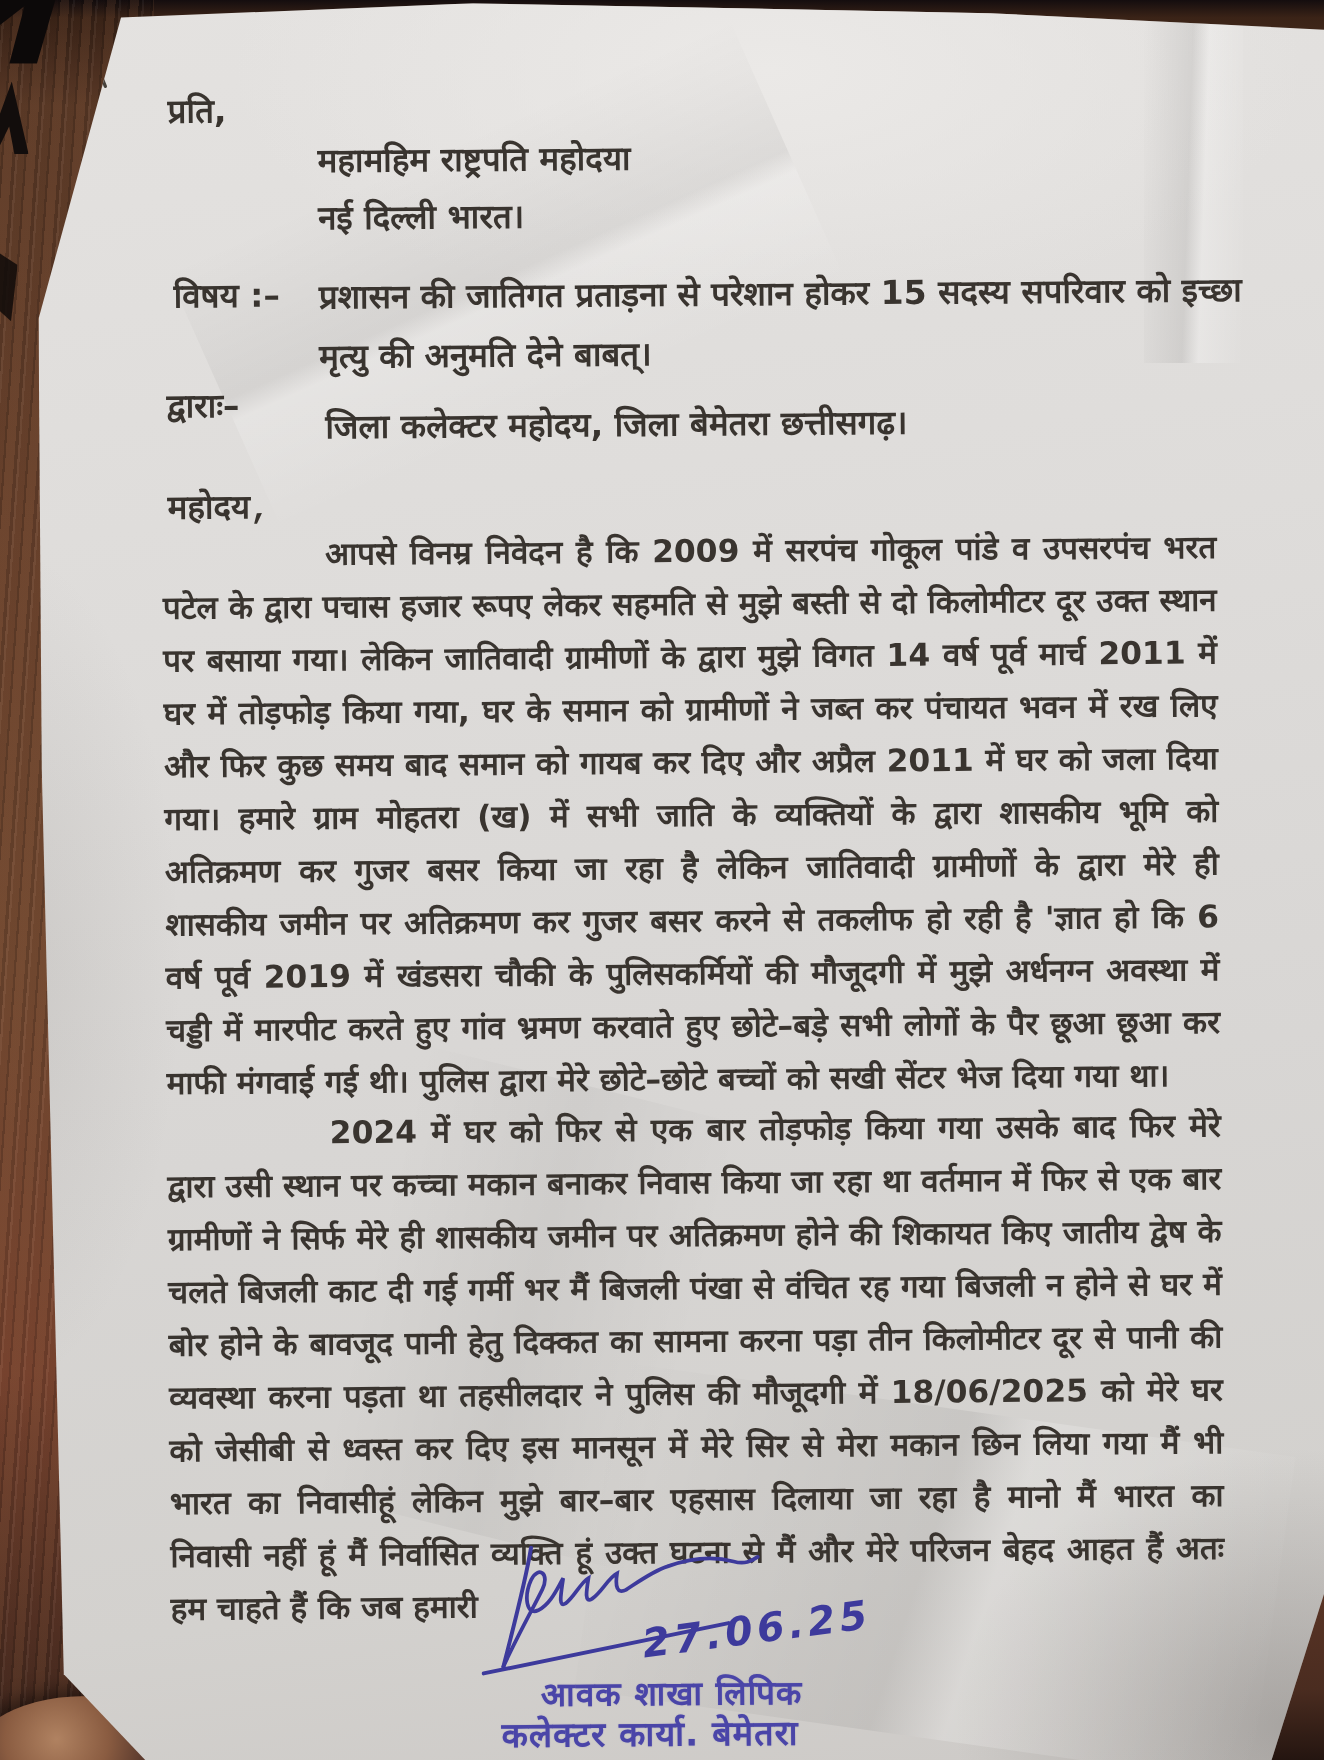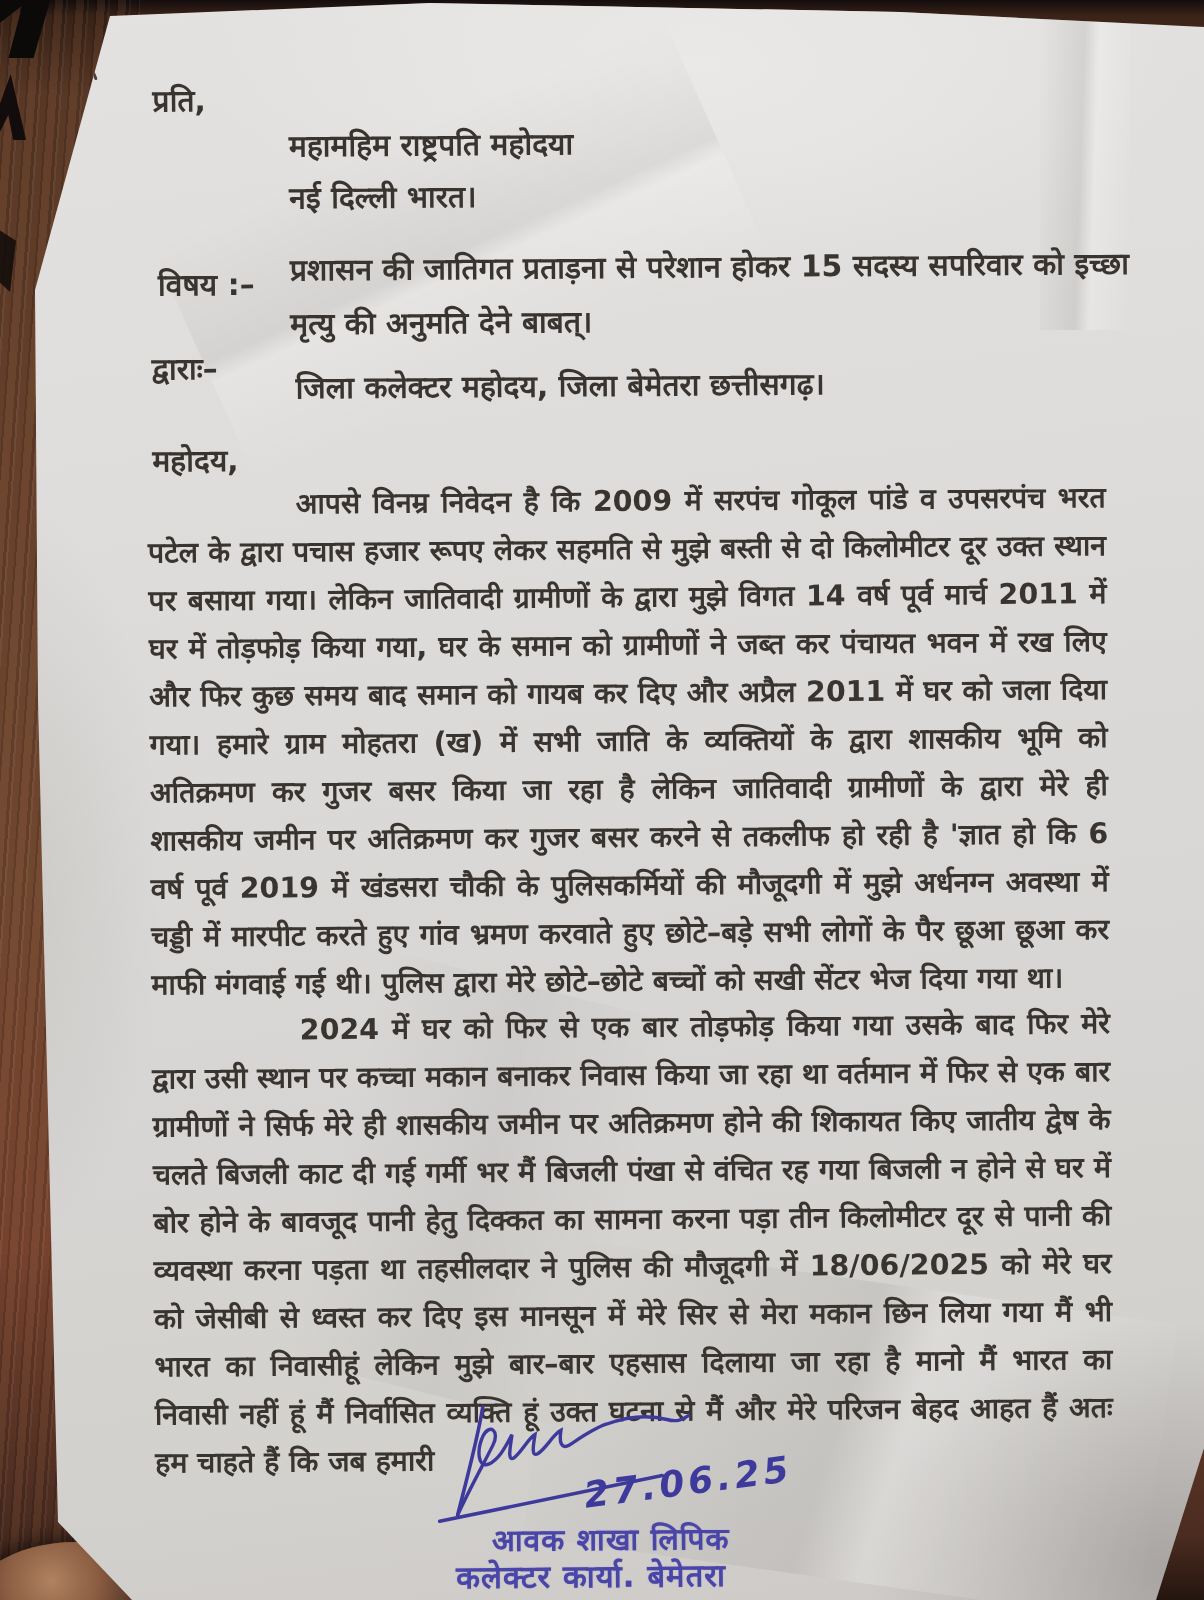--- a/index.html
+++ b/index.html
@@ -137,28 +137,28 @@
     <div class="pen-stroke"></div>
   </div>
 
   <div class="letter">
 
     <div class="abs h-line" style="left:158px; top:76px;">प्रति,</div>
 
     <div class="abs h-line" style="left:294px; top:122px;">महामहिम राष्ट्रपति महोदया</div>
     <div class="abs h-line" style="left:294px; top:174px;">नई दिल्ली भारत।</div>
 
-    <div class="abs h-line" style="left:162px; top:260px;">विषय :–</div>
+    <div class="abs h-line" style="left:162px; top:244px;">विषय :–</div>
     <div class="abs h-line" style="left:294px; top:246px;">प्रशासन की जातिगत प्रताड़ना से परेशान होकर 15 सदस्य सपरिवार को इच्छा</div>
     <div class="abs h-line" style="left:294px; top:300px;">मृत्यु की अनुमति देने बाबत्।</div>
 
     <div class="abs h-line" style="left:155px; top:344px;">द्वाराः–</div>
     <div class="abs h-line" style="left:299px; top:364px;">जिला कलेक्टर महोदय, जिला बेमेतरा छत्तीसगढ़।</div>
 
-    <div class="abs h-line" style="left:155px; top:436px;">महोदय,</div>
+    <div class="abs h-line" style="left:155px; top:436px;font-family:Liberation Mono, monospace;">महोदय,</div>
 
     <div class="abs para indent" style="left:150px; top:478px;">आपसे विनम्र निवेदन है कि 2009 में सरपंच गोकूल पांडे व उपसरपंच भरत पटेल के द्वारा पचास हजार रूपए लेकर सहमति से मुझे बस्ती से दो किलोमीटर दूर उक्त स्थान पर बसाया गया। लेकिन जातिवादी ग्रामीणों के द्वारा मुझे विगत 14 वर्ष पूर्व मार्च 2011 में घर में तोड़फोड़ किया गया, घर के समान को ग्रामीणों ने जब्त कर पंचायत भवन में रख लिए और फिर कुछ समय बाद समान को गायब कर दिए और अप्रैल 2011 में घर को जला दिया गया। हमारे ग्राम मोहतरा (ख) में सभी जाति के व्यक्तियों के द्वारा शासकीय भूमि को अतिक्रमण कर गुजर बसर किया जा रहा है लेकिन जातिवादी ग्रामीणों के द्वारा मेरे ही शासकीय जमीन पर अतिक्रमण कर गुजर बसर करने से तकलीफ हो रही है 'ज्ञात हो कि 6 वर्ष पूर्व 2019 में खंडसरा चौकी के पुलिसकर्मियों की मौजूदगी में मुझे अर्धनग्न अवस्था में चड्डी में मारपीट करते हुए गांव भ्रमण करवाते हुए छोटे–बड़े सभी लोगों के पैर छूआ छूआ कर माफी मंगवाई गई थी। पुलिस द्वारा मेरे छोटे–छोटे बच्चों को सखी सेंटर भेज दिया गया था।</div>
 
     <div class="abs para indent" style="left:150px; top:1004px;">2024 में घर को फिर से एक बार तोड़फोड़ किया गया उसके बाद फिर मेरे द्वारा उसी स्थान पर कच्चा मकान बनाकर निवास किया जा रहा था वर्तमान में फिर से एक बार ग्रामीणों ने सिर्फ मेरे ही शासकीय जमीन पर अतिक्रमण होने की शिकायत किए जातीय द्वेष के चलते बिजली काट दी गई गर्मी भर मैं बिजली पंखा से वंचित रह गया बिजली न होने से घर में बोर होने के बावजूद पानी हेतु दिक्कत का सामना करना पड़ा तीन किलोमीटर दूर से पानी की व्यवस्था करना पड़ता था तहसीलदार ने पुलिस की मौजूदगी में 18/06/2025 को मेरे घर को जेसीबी से ध्वस्त कर दिए इस मानसून में मेरे सिर से मेरा मकान छिन लिया गया मैं भी भारत का निवासीहूं लेकिन मुझे बार–बार एहसास दिलाया जा रहा है मानो मैं भारत का निवासी नहीं हूं मैं निर्वासित व्यक्ति हूं उक्त घटना से मैं और मेरे परिजन बेहद आहत हैं अतः हम चाहते हैं कि जब हमारी</div>
 
     <svg class="sig-svg" width="320" height="125" viewBox="0 0 320 125">
       <path d="M46,2 C41,32 30,72 20,110" stroke="#3d3a9c" stroke-width="3.6" fill="none" stroke-linecap="round"></path>
       <path d="M20,110 C32,84 48,56 56,40 C63,26 53,18 46,31 C39,46 41,64 52,59
                C64,53 70,38 75,30 C73,44 70,57 77,53 C85,47 91,34 98,30
                C96,42 94,53 101,49 C110,43 116,30 124,26 C122,38 124,45 132,41

